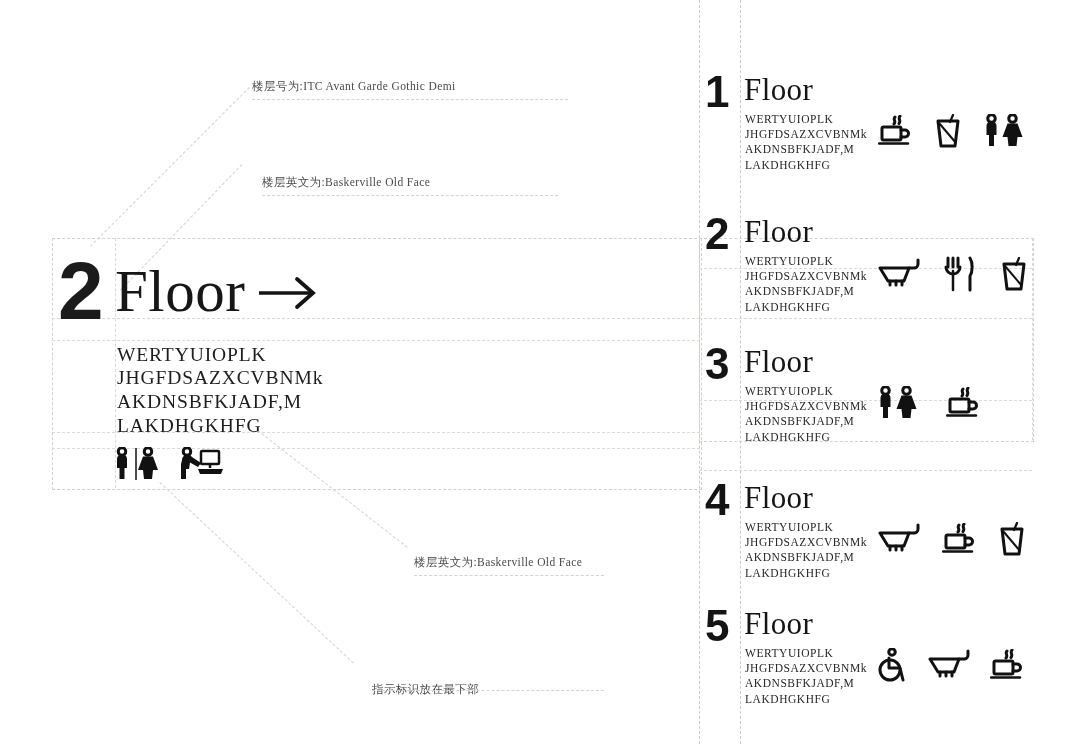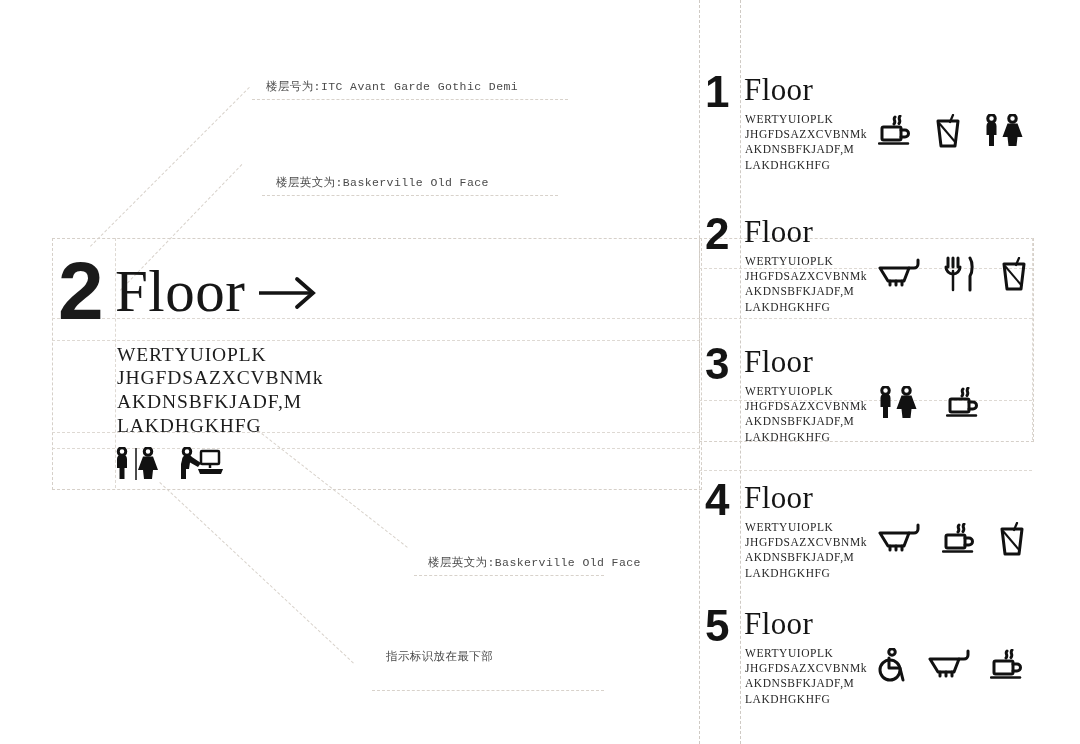--- a/index.html
+++ b/index.html
@@ -19,26 +19,25 @@
   .gl-v{border-left:1px dashed #cfcac4;width:0;}
   .gl-faint{border-color:#ded9d3;}
   .gl-box{position:absolute;border:1px dashed #d6d0c9;}
 
   
   .leader{position:absolute;transform-origin:0 0;border-top:1px dashed #d8d2cb;height:0;}
 
   
   .anno{
     position:absolute;
-    font-family:Liberation Mono, monospace;
+    font-family:Liberation Serif, serif;
     font-size:11.5px;
     letter-spacing:0.4px;
     color:#4a4a4a;
     white-space:nowrap;
-    margin-left:14px;
   }
   .anno-rule{position:absolute;border-top:1px dashed #d8d2cb;height:0;}
 
   
   #main-sign{position:absolute;left:52px;top:238px;width:648px;height:250px;}
   .big-num{
     position:absolute;
     font-family:"Liberation Sans", sans-serif;
     font-weight:700;
     font-size:82px;
@@ -124,21 +123,21 @@
 
   <div class="anno" style="left:252px;top:79px;">楼层号为:ITC Avant Garde Gothic Demi</div>
   <div class="anno-rule" style="left:252px;top:99px;width:316px;"></div>
 
   <div class="anno" style="left:262px;top:175px;">楼层英文为:Baskerville Old Face</div>
   <div class="anno-rule" style="left:262px;top:195px;width:296px;"></div>
 
   <div class="anno" style="left:414px;top:555px;">楼层英文为:Baskerville Old Face</div>
   <div class="anno-rule" style="left:414px;top:575px;width:190px;"></div>
 
-  <div class="anno" style="left:372px;top:649px;">指示标识放在最下部</div>
+  <div class="anno" style="left:372px;top:682px;">指示标识放在最下部</div>
   <div class="anno-rule" style="left:372px;top:690px;width:232px;"></div>
 
   <div id="main-sign">
     <div class="big-num" style="left:6px;top:12px;">2</div>
     <div class="big-floor" style="left:63px;top:24px;">Floor</div>
 
     <div class="big-arrow" style="left:205px;top:38px;">
       <svg width="62" height="34" viewBox="0 0 62 34">
         <line x1="2" y1="17" x2="54" y2="17" stroke="#141414" stroke-width="3.4" stroke-linecap="butt"></line>
         <polyline points="40,3 56,17 40,31" fill="none" stroke="#141414" stroke-width="3.8" stroke-linecap="round" stroke-linejoin="miter"></polyline>

